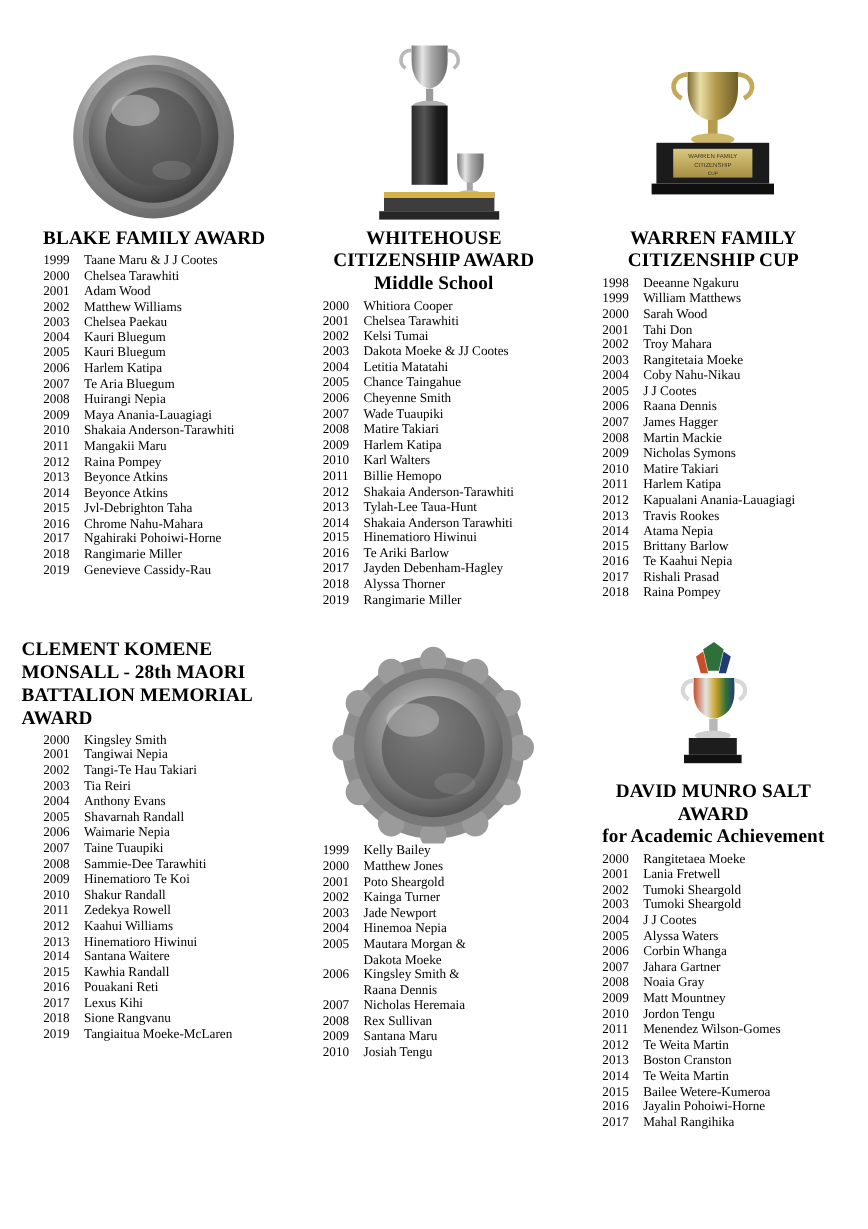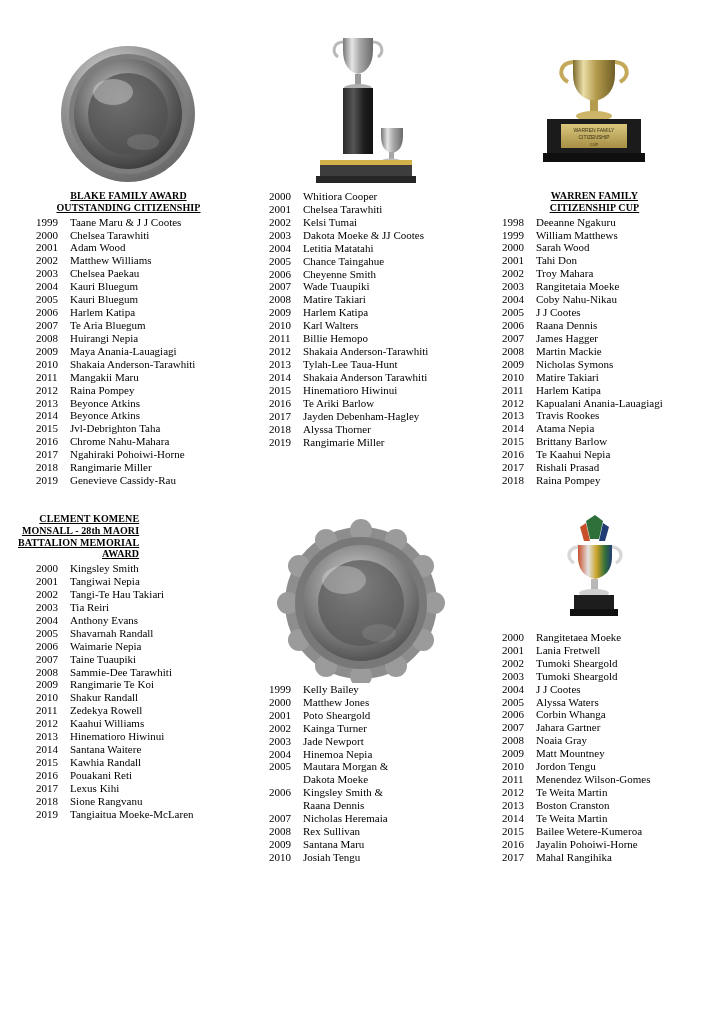--- a/index.html
+++ b/index.html
@@ -37,29 +37,28 @@
   }
   .trophy-box {
     height: 180px;
     display: flex;
     align-items: flex-end;
     justify-content: center;
     width: 100%;
   }
   .award-title {
     font-weight: bold;
-    font-size: 10px;
+    font-size: 16px;
     text-align: center;
     line-height: 1.18;
     margin-bottom: 2px;
     letter-spacing: 0.1px;
-    text-decoration: underline;
   }
   .award-title.left {
-    text-align: right;
+    text-align: left;
     align-self: flex-start;
   }
   .entries {
     font-size: 11px;
     line-height: 1.175;
     width: 100%;
     padding-left: 18px;
   }
   .entry {
     display: flex;
@@ -105,21 +104,20 @@
             <ellipse cx="85" cy="84" rx="67" ry="68" fill="url(#salverRim)"></ellipse>
             <ellipse cx="85" cy="84" rx="59" ry="60" fill="#7d7d7d"></ellipse>
             <ellipse cx="85" cy="84" rx="54" ry="55" fill="url(#salverG)"></ellipse>
             <ellipse cx="85" cy="84" rx="40" ry="41" fill="#4f4f4f" opacity="0.75"></ellipse>
             <ellipse cx="70" cy="62" rx="20" ry="13" fill="#d7d7d7" opacity="0.45"></ellipse>
             <ellipse cx="100" cy="112" rx="16" ry="8" fill="#cccccc" opacity="0.18"></ellipse>
           </svg>
         </div>
         <div class="award-title">
           <div>BLAKE FAMILY AWARD</div>
-          <div>OUTSTANDING CITIZENSHIP</div>
         </div>
         <div class="entries">
           <div class="entry">
               <span class="yr">1999</span>
               <span class="nm">Taane Maru &amp; J J Cootes</span>
             </div>
           <div class="entry">
               <span class="yr">2000</span>
               <span class="nm">Chelsea Tarawhiti</span>
             </div>
@@ -232,20 +230,25 @@
 
             <path d="M95 108 h22 v8 c0 10 -4 16 -11 17 c-7 -1 -11 -7 -11 -17 z" fill="url(#silverV)"></path>
             <rect x="103" y="132" width="5" height="8" fill="#a5a5a5"></rect>
             <ellipse cx="105" cy="142" rx="11" ry="3.5" fill="#bdbdbd"></ellipse>
 
             <rect x="34" y="140" width="92" height="16" fill="#3d3d3d"></rect>
             <rect x="34" y="140" width="92" height="5" fill="#d3b24a"></rect>
             <rect x="30" y="156" width="100" height="7" fill="#262626"></rect>
           </svg>
         </div>
+        <div class="award-title">
+          <div>WHITEHOUSE</div>
+          <div>CITIZENSHIP AWARD</div>
+          <div>Middle School</div>
+        </div>
         <div class="entries">
           <div class="entry">
               <span class="yr">2000</span>
               <span class="nm">Whitiora Cooper</span>
             </div>
           <div class="entry">
               <span class="yr">2001</span>
               <span class="nm">Chelsea Tarawhiti</span>
             </div>
           <div class="entry">
@@ -494,21 +497,21 @@
           <div class="entry">
               <span class="yr">2007</span>
               <span class="nm">Taine Tuaupiki</span>
             </div>
           <div class="entry">
               <span class="yr">2008</span>
               <span class="nm">Sammie-Dee Tarawhiti</span>
             </div>
           <div class="entry">
               <span class="yr">2009</span>
-              <span class="nm">Rangimarie Te Koi</span>
+              <span class="nm">Hinematioro Te Koi</span>
             </div>
           <div class="entry">
               <span class="yr">2010</span>
               <span class="nm">Shakur Randall</span>
             </div>
           <div class="entry">
               <span class="yr">2011</span>
               <span class="nm">Zedekya Rowell</span>
             </div>
           <div class="entry">
@@ -664,20 +667,24 @@
 
             <path d="M44 32 h34 v12 c0 13 -7 20 -17 22 c-10 -2 -17 -9 -17 -22 z" fill="url(#cupMulti)"></path>
             <path d="M44 34 c-10 1 -12 11 -4 16" stroke="#d8d8d8" stroke-width="3.5" fill="none"></path>
             <path d="M78 34 c10 1 12 11 4 16" stroke="#d8d8d8" stroke-width="3.5" fill="none"></path>
             <rect x="57" y="66" width="7" height="12" fill="#b8b8b8"></rect>
             <ellipse cx="60" cy="80" rx="15" ry="4" fill="#cfcfcf"></ellipse>
             <rect x="40" y="82" width="40" height="14" fill="#1d1d1d"></rect>
             <rect x="36" y="96" width="48" height="7" fill="#111"></rect>
           </svg>
         </div>
+        <div class="award-title">
+          <div>DAVID MUNRO SALT AWARD</div>
+          <div>for Academic Achievement</div>
+        </div>
         <div class="entries">
           <div class="entry">
               <span class="yr">2000</span>
               <span class="nm">Rangitetaea Moeke</span>
             </div>
           <div class="entry">
               <span class="yr">2001</span>
               <span class="nm">Lania Fretwell</span>
             </div>
           <div class="entry">

